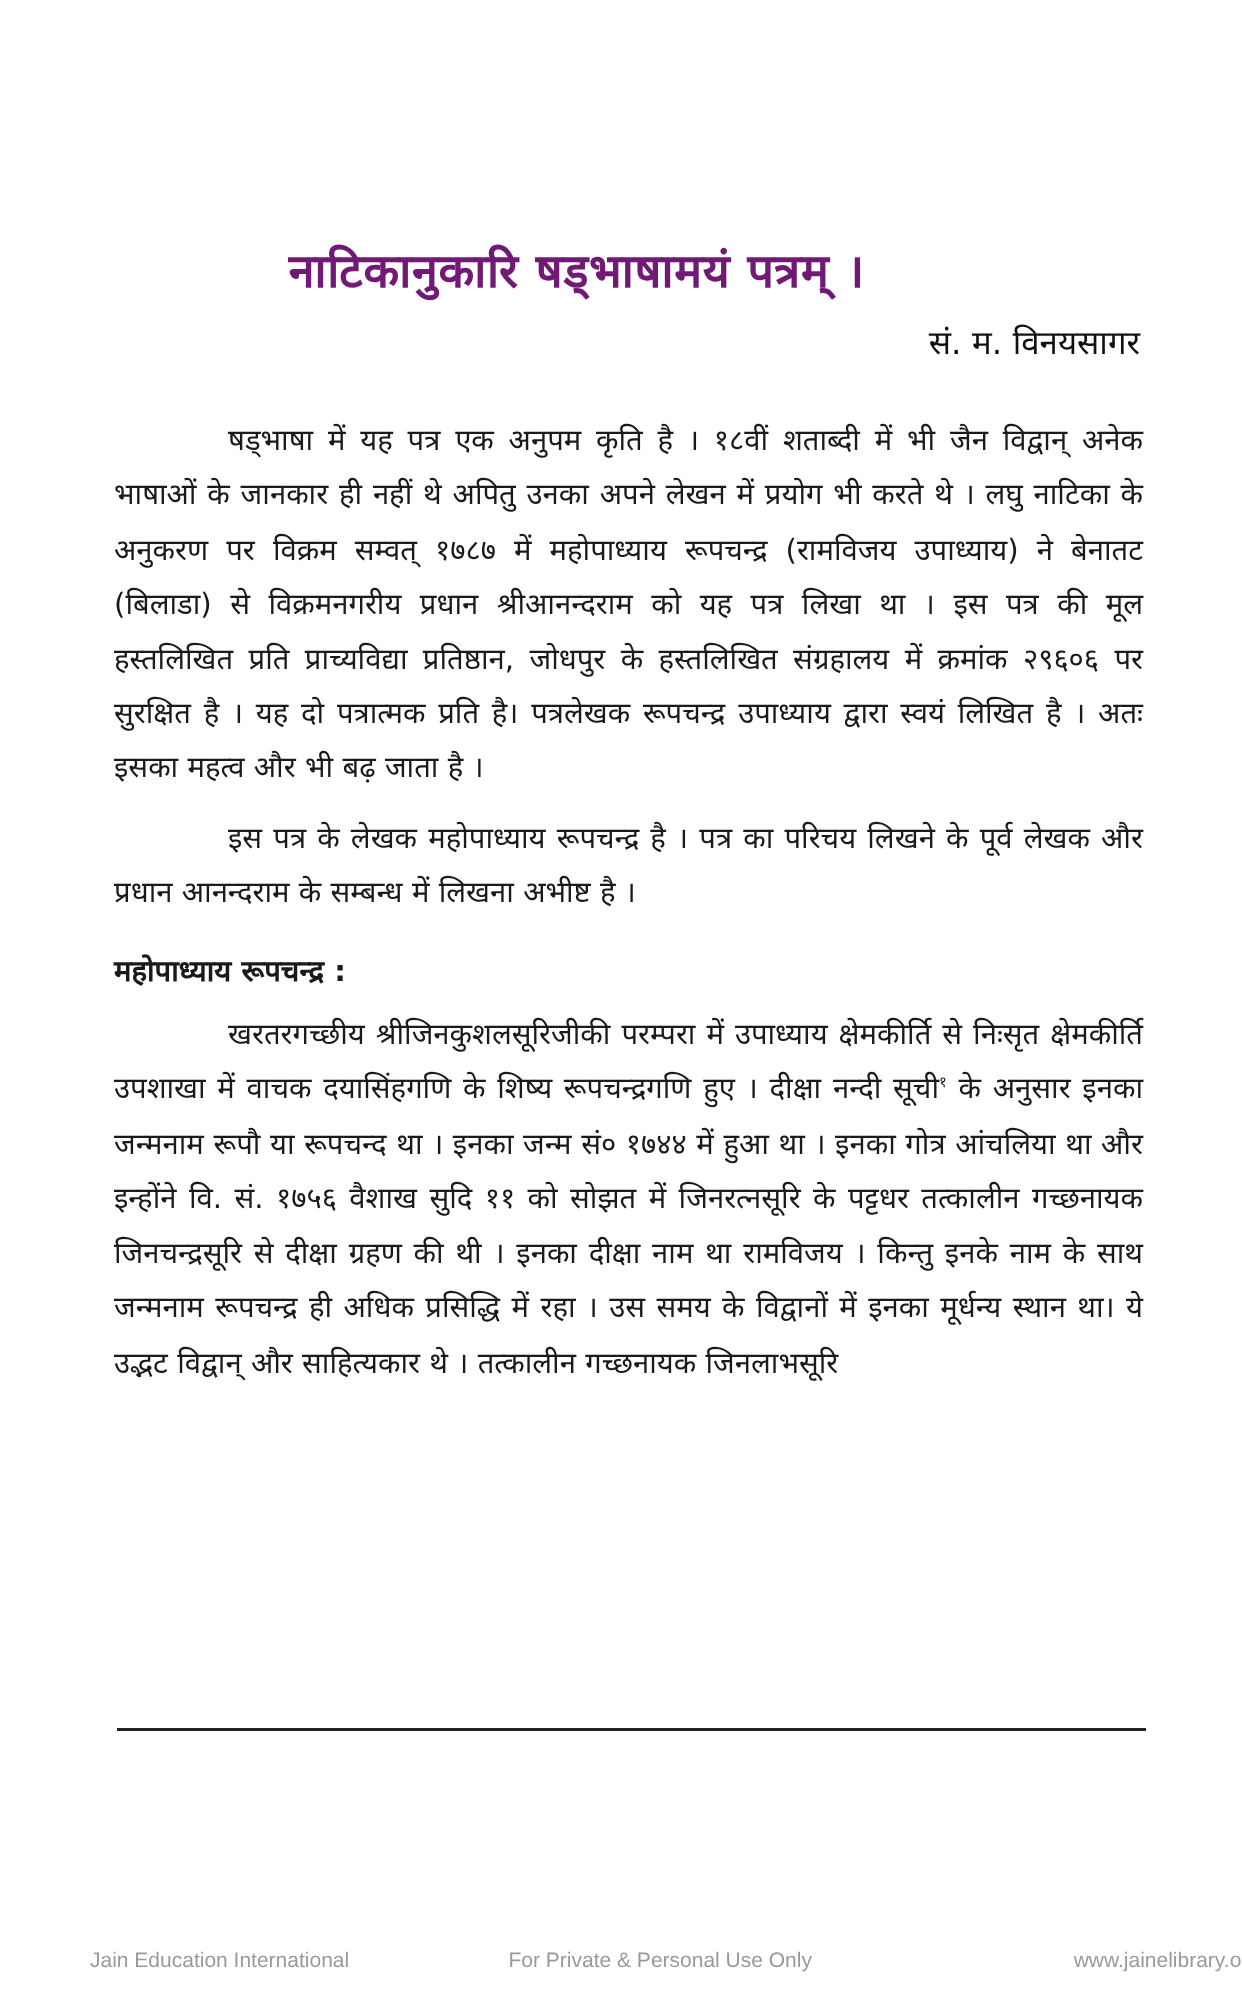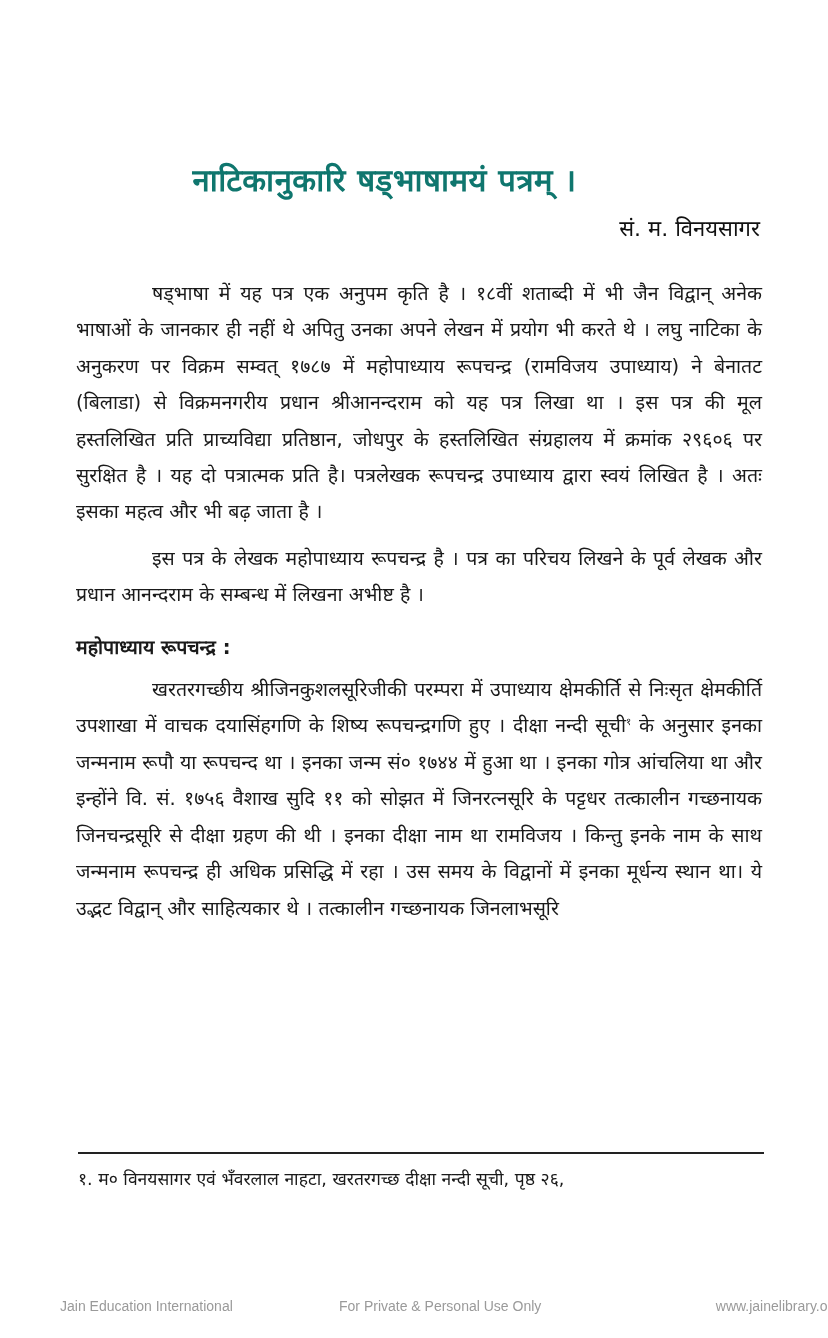--- a/index.html
+++ b/index.html
@@ -3,21 +3,21 @@
 <meta charset="utf-8">
 <style>
   html, body { margin: 0; padding: 0; }
   body {
     width: 828px; height: 1338px; background: #ffffff; position: relative; overflow: hidden;
     font-family: "DejaVu Sans", "Liberation Sans", sans-serif; color: #1a1a1a;
   }
   .page { position: absolute; left: 0; top: 0; width: 828px; height: 1338px; }
   .title {
     position: absolute; left: 0; width: 769px; top: 158px; text-align: center;
-    font-size: 31px; font-weight: bold; letter-spacing: 0.5px; color: #0f766e;
+    font-size: 31px; font-weight: bold; letter-spacing: 0.5px; color: #701a75;
   }
   .author {
     position: absolute; right: 68px; top: 212px;
     font-size: 22px; font-weight: normal; color: #111;
   }
   .body-text {
     position: absolute; left: 76px; width: 686px; top: 276px;
     font-size: 19.5px; line-height: 36.4px; text-align: justify; color: #1a1a1a;
   }
   .para { margin: 0; text-indent: 76px; text-align-last: left; }
@@ -52,21 +52,20 @@
 
   <div class="body-text">
     <p class="para">षड्भाषा में यह पत्र एक अनुपम कृति है । १८वीं शताब्दी में भी जैन विद्वान् अनेक भाषाओं के जानकार ही नहीं थे अपितु उनका अपने लेखन में प्रयोग भी करते थे । लघु नाटिका के अनुकरण पर विक्रम सम्वत् १७८७ में महोपाध्याय रूपचन्द्र (रामविजय उपाध्याय) ने बेनातट (बिलाडा) से विक्रमनगरीय प्रधान श्रीआनन्दराम को यह पत्र लिखा था । इस पत्र की मूल हस्तलिखित प्रति प्राच्यविद्या प्रतिष्ठान, जोधपुर के हस्तलिखित संग्रहालय में क्रमांक २९६०६ पर सुरक्षित है । यह दो पत्रात्मक प्रति है। पत्रलेखक रूपचन्द्र उपाध्याय द्वारा स्वयं लिखित है । अतः इसका महत्व और भी बढ़ जाता है ।</p>
     <p class="para">इस पत्र के लेखक महोपाध्याय रूपचन्द्र है । पत्र का परिचय लिखने के पूर्व लेखक और प्रधान आनन्दराम के सम्बन्ध में लिखना अभीष्ट है ।</p>
     <div class="section-heading">महोपाध्याय रूपचन्द्र :</div>
     <p class="para"><span>खरतरगच्छीय श्रीजिनकुशलसूरिजीकी परम्परा में उपाध्याय क्षेमकीर्ति से निःसृत क्षेमकीर्ति उपशाखा में वाचक दयासिंहगणि के शिष्य रूपचन्द्रगणि हुए । दीक्षा नन्दी सूची</span><sup class="fn">१</sup><span> के अनुसार इनका जन्मनाम रूपौ या रूपचन्द था । इनका जन्म सं० १७४४ में हुआ था । इनका गोत्र आंचलिया था और इन्होंने वि. सं. १७५६ वैशाख सुदि ११ को सोझत में जिनरत्नसूरि के पट्टधर तत्कालीन गच्छनायक जिनचन्द्रसूरि से दीक्षा ग्रहण की थी । इनका दीक्षा नाम था रामविजय । किन्तु इनके नाम के साथ जन्मनाम रूपचन्द्र ही अधिक प्रसिद्धि में रहा । उस समय के विद्वानों में इनका मूर्धन्य स्थान था। ये उद्भट विद्वान् और साहित्यकार थे । तत्कालीन गच्छनायक जिनलाभसूरि</span></p>
   </div>
 
   <div class="rule"></div>
   <div class="footnote">
-    <span>१. म० विनयसागर एवं भँवरलाल नाहटा, खरतरगच्छ दीक्षा नन्दी सूची, पृष्ठ २६,</span>
   </div>
 
   <div class="footer">
     <span class="f-left">Jain Education International</span>
     <span class="f-mid">For Private &amp; Personal Use Only</span>
     <span class="f-right">www.jainelibrary.org</span>
   </div>
 </div>
 
 </body></html>

